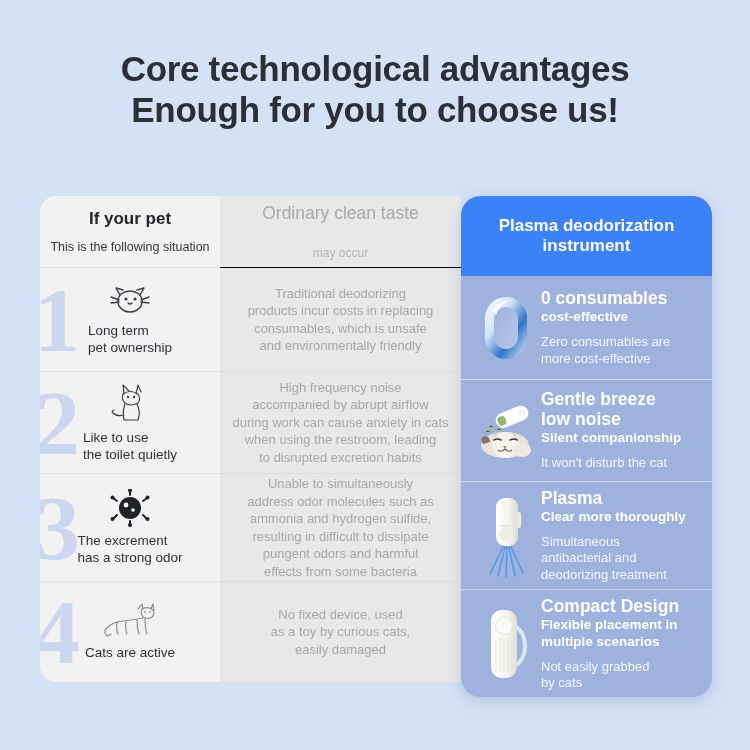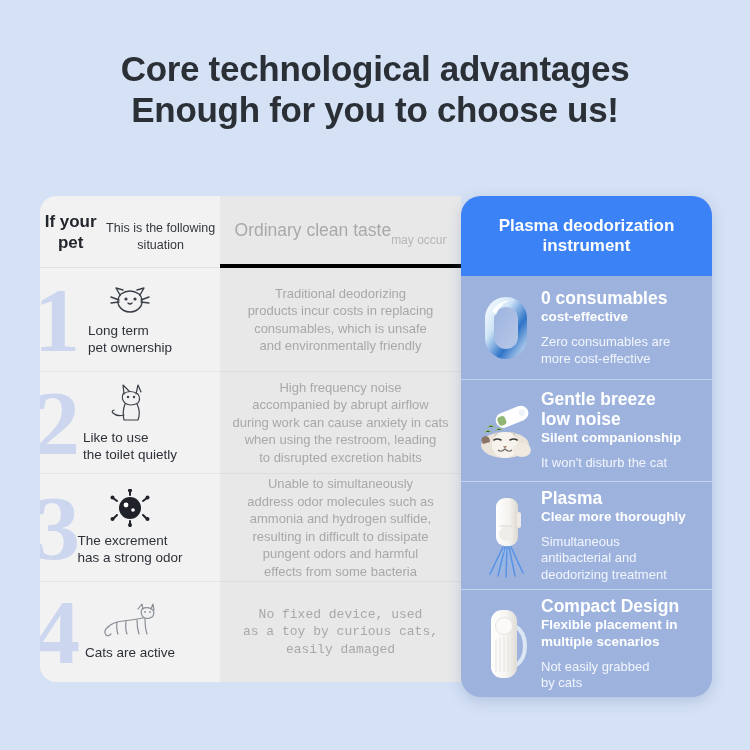--- a/index.html
+++ b/index.html
@@ -74,33 +74,34 @@
     background: #9db3de;
     border-radius: 20px;
     overflow: hidden;
     box-shadow: 0 4px 14px rgba(90,120,180,0.28);
   }
 
   
   .hdr {
     height: 72px;
     display: flex;
+    flex-direction: column;
     align-items: center;
     justify-content: center;
     text-align: center;
   }
   .hdr-situation { border-bottom: 1px solid #e2e2e2; }
   .hdr-situation .hdr-main {
     font-size: 17px; font-weight: bold; color: #23262c; line-height: 21px;
   }
   .hdr-situation .hdr-sub {
     font-size: 12.5px; color: #33373d; line-height: 17px; margin-top: 10px;
   }
 
-  .hdr-ordinary { border-bottom: 4px solid #000000; }
+  .hdr-ordinary { border-bottom: 1px solid #000000; }
   .hdr-ordinary .hdr-main {
     font-size: 17.5px; color: #a9a9a9; line-height: 22px;
   }
   .hdr-ordinary .hdr-sub {
     font-size: 12px; color: #b6b6b6; line-height: 17px; margin-top: 21px;
   }
 
   .hdr-plasma {
     height: 80px;
     background: #3b82f6;
@@ -150,21 +151,21 @@
     line-height: 92px;
     z-index: 1;
     user-select: none;
   }
 
   
   .row-o {
     border-bottom: 1px solid #dedede;
     padding: 0 12px;
   }
-  .row-o:last-child { border-bottom: none; font-family: Liberation Mono, monospace; }
+  .row-o:last-child { border-bottom: none; }
   .row-o .ord-text {
     font-size: 13px;
     color: #a8a8a8;
     line-height: 17.5px;
     text-align: center;
     white-space: pre-line;
   }
 
   
   .row-p {

